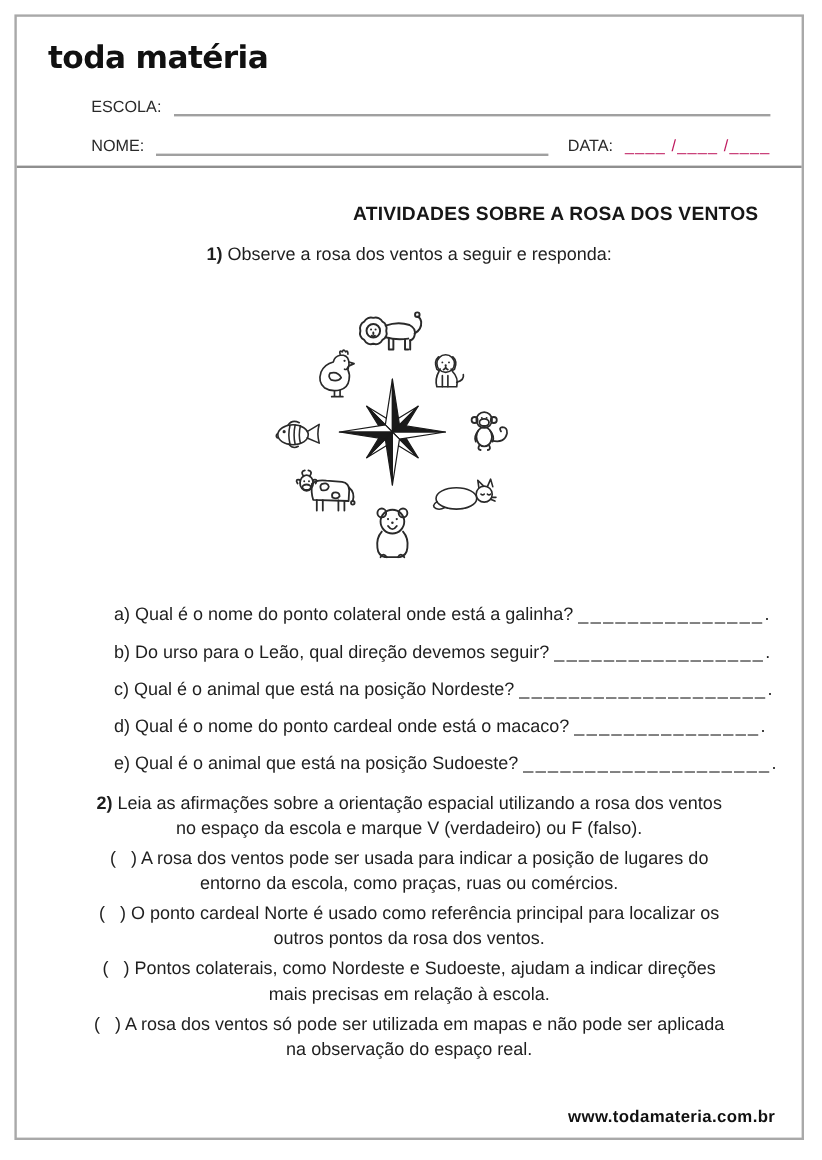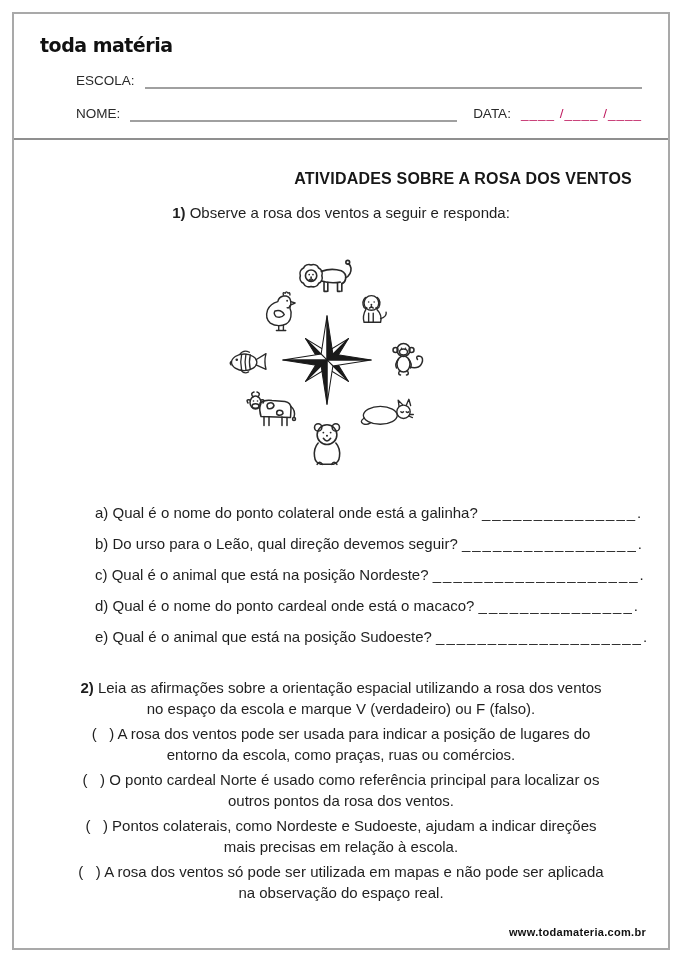--- a/index.html
+++ b/index.html
@@ -6,52 +6,52 @@
   body{
     width:685px;height:967px;background:#fff;position:relative;
     font-family:"Liberation Sans","DejaVu Sans",sans-serif;color:#1f1f1f;
     -webkit-font-smoothing:antialiased;
   }
   .sheet{
     position:absolute;left:12px;top:12px;width:658px;height:938px;
     border:2px solid #a9a9a9;box-sizing:border-box;background:#fff;
   }
   .header{padding:20px 26px 0 26px;height:126px;box-sizing:border-box;border-bottom:2px solid #8f8f8f;}
-  .logo{font-family:"DejaVu Sans","Liberation Sans",sans-serif;font-size:19px;font-weight:800;letter-spacing:-0.5px;color:#111;}
+  .logo{font-family:"DejaVu Sans","Liberation Sans",sans-serif;font-size:26px;font-weight:800;letter-spacing:-0.5px;color:#111;}
   .form-row{display:flex;align-items:flex-end;margin-top:17px;font-size:13.5px;color:#2a2a2a;margin-left:36px;}
   .flabel{white-space:nowrap;padding-right:10px;line-height:16px;}
   .rule{flex:1;border-bottom:2px solid #a0a0a0;height:14px;}
   .date-label{margin-left:16px;}
   .date-blank{color:#be185d;letter-spacing:1px;white-space:pre;line-height:16px;}
   .content{padding:0 36px;font-size:15px;overflow:hidden;}
   .title{text-align:right;font-weight:700;font-size:16px;margin-top:30px;letter-spacing:0.2px;color:#171717;}
   p{margin:0;text-align:center;}
   .prompt{margin-top:14px;line-height:21px;}
-  .q2-prompt{margin-top:30px;}
+  .q2-prompt{margin-top:12px;}
   .qnum{font-weight:700;}
   .prewrap{white-space:pre-wrap;}
   .figure{position:relative;height:216px;margin-top:30px;}
   .fig{position:absolute;}
   .fig svg{display:block;}
   .f-star{left:231px;top:61px;}
   .f-lion{left:246px;top:0px;}
   .f-chicken{left:211px;top:36px;}
   .f-dog{left:303px;top:36px;}
   .f-fish{left:175px;top:88px;}
   .f-monkey{left:333px;top:82px;}
   .f-cow{left:193px;top:136px;}
   .f-cat{left:308px;top:139px;}
   .f-bear{left:251px;top:166px;}
   .items{margin-top:33px;margin-left:45px;}
   .q-item{margin:0 0 10px 0;line-height:21px;white-space:nowrap;}
   .blank{letter-spacing:2px;}
   .statements{margin-top:0;}
   .statement{margin:4px 0 0 0;line-height:21px;}
   .checkbox{white-space:pre;}
-  .footer{position:absolute;right:22px;bottom:10px;font-size:11px;font-weight:700;letter-spacing:0.3px;color:#111;}
+  .footer{position:absolute;right:22px;bottom:10px;font-size:14px;font-weight:700;letter-spacing:0.3px;color:#111;}
   .animal{stroke:#2a2a2a;fill:none;stroke-width:3;stroke-linecap:round;stroke-linejoin:round;}
   .adot{fill:#2a2a2a;stroke:none;}
 </style>
 </head>
 <body>
 
 <div class="sheet">
 
   <div class="header">
     <div class="logo">toda matéria</div>

